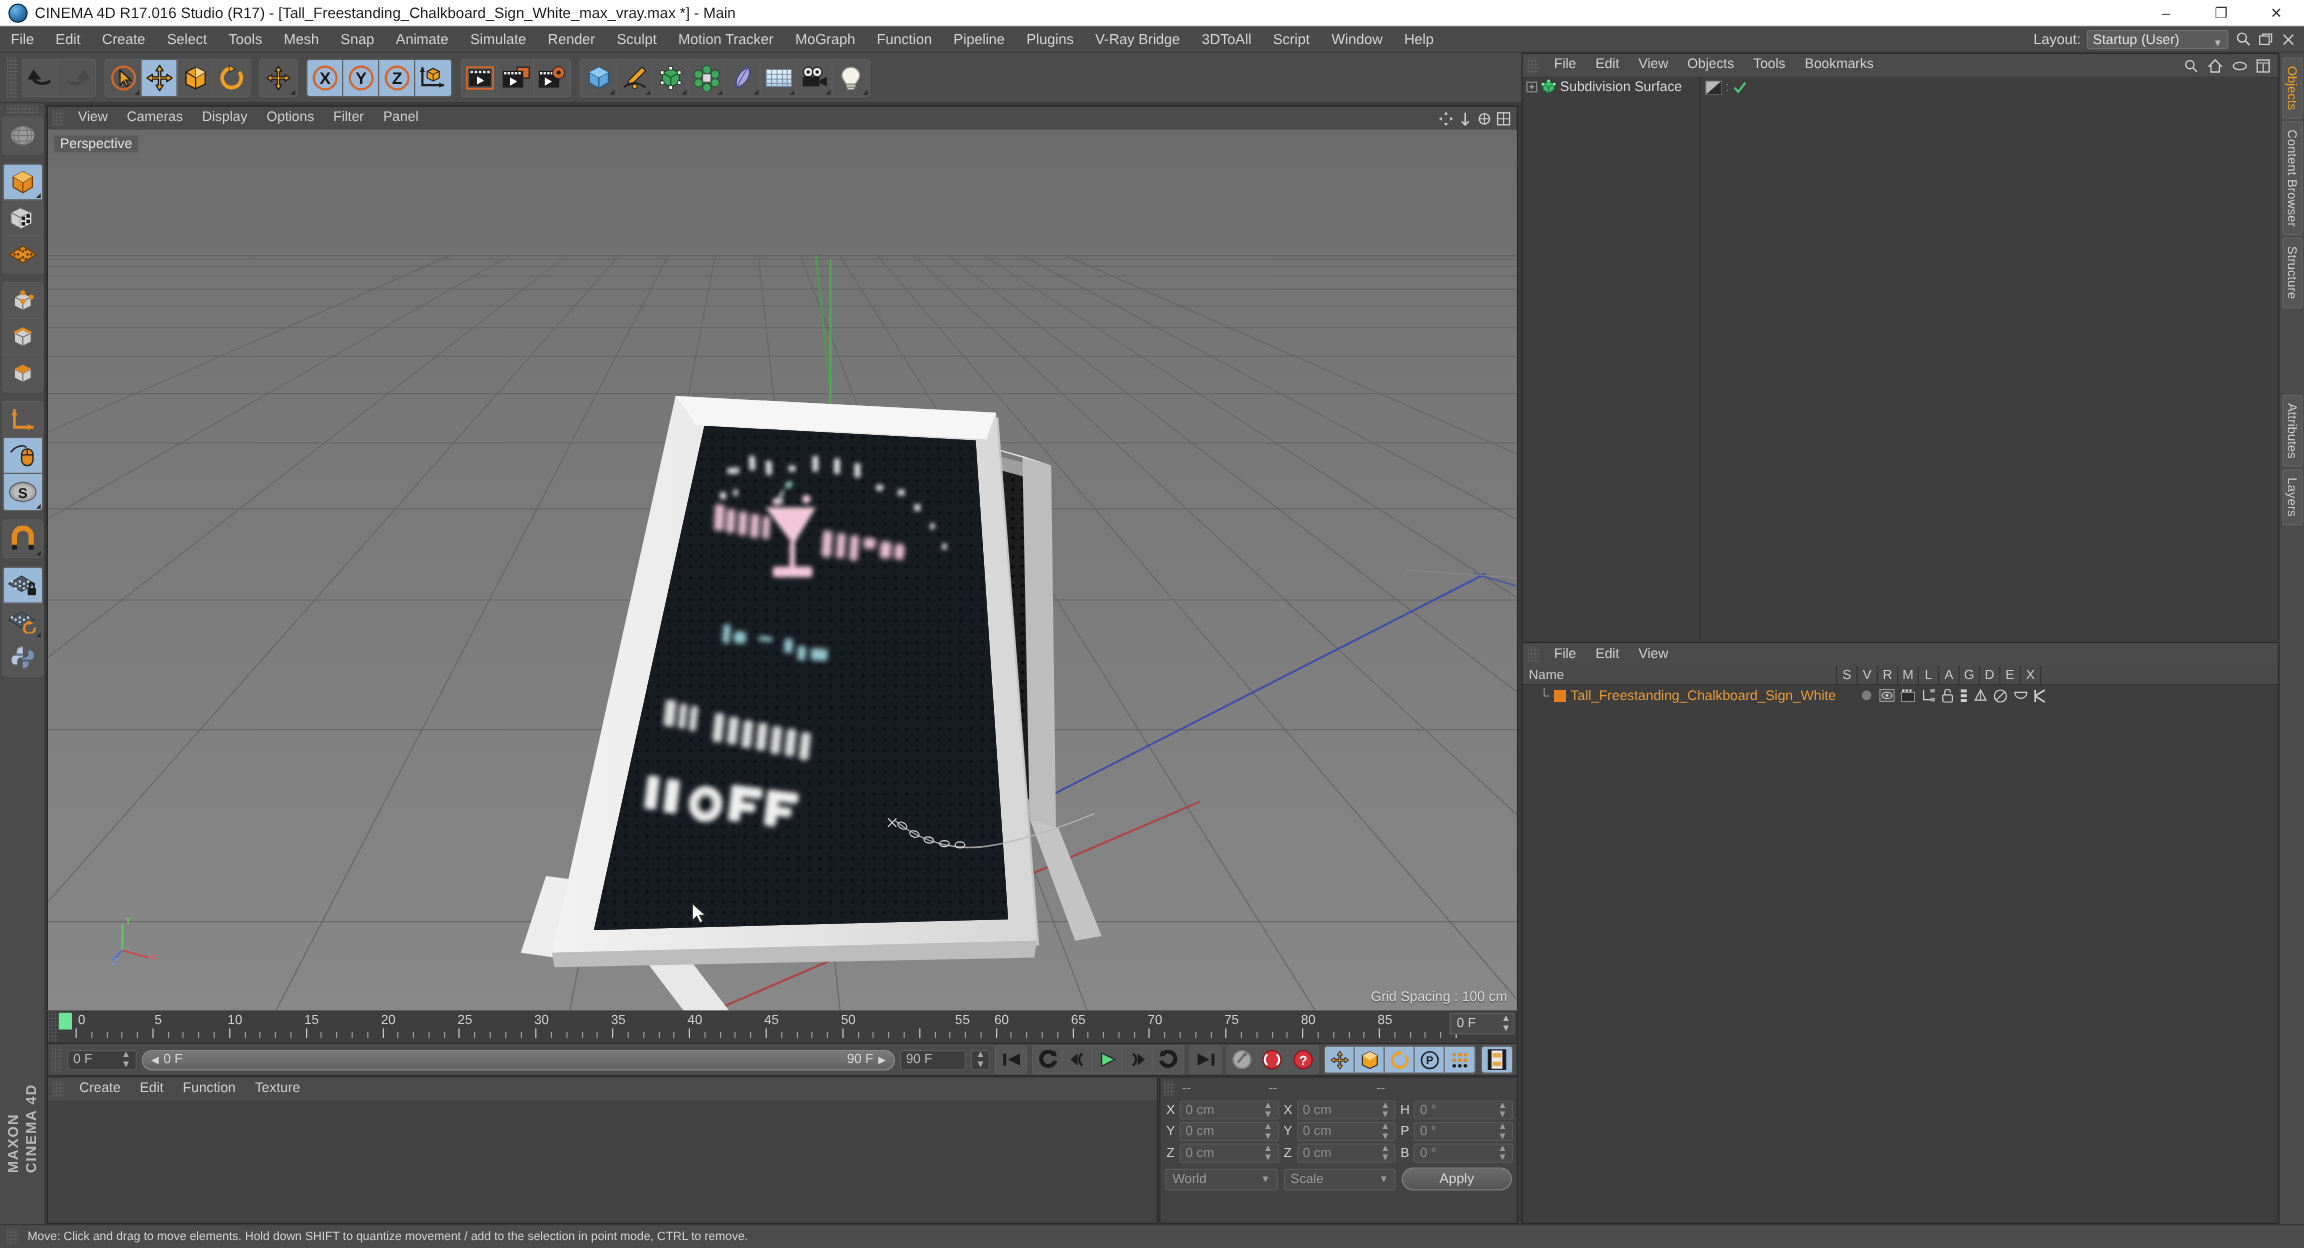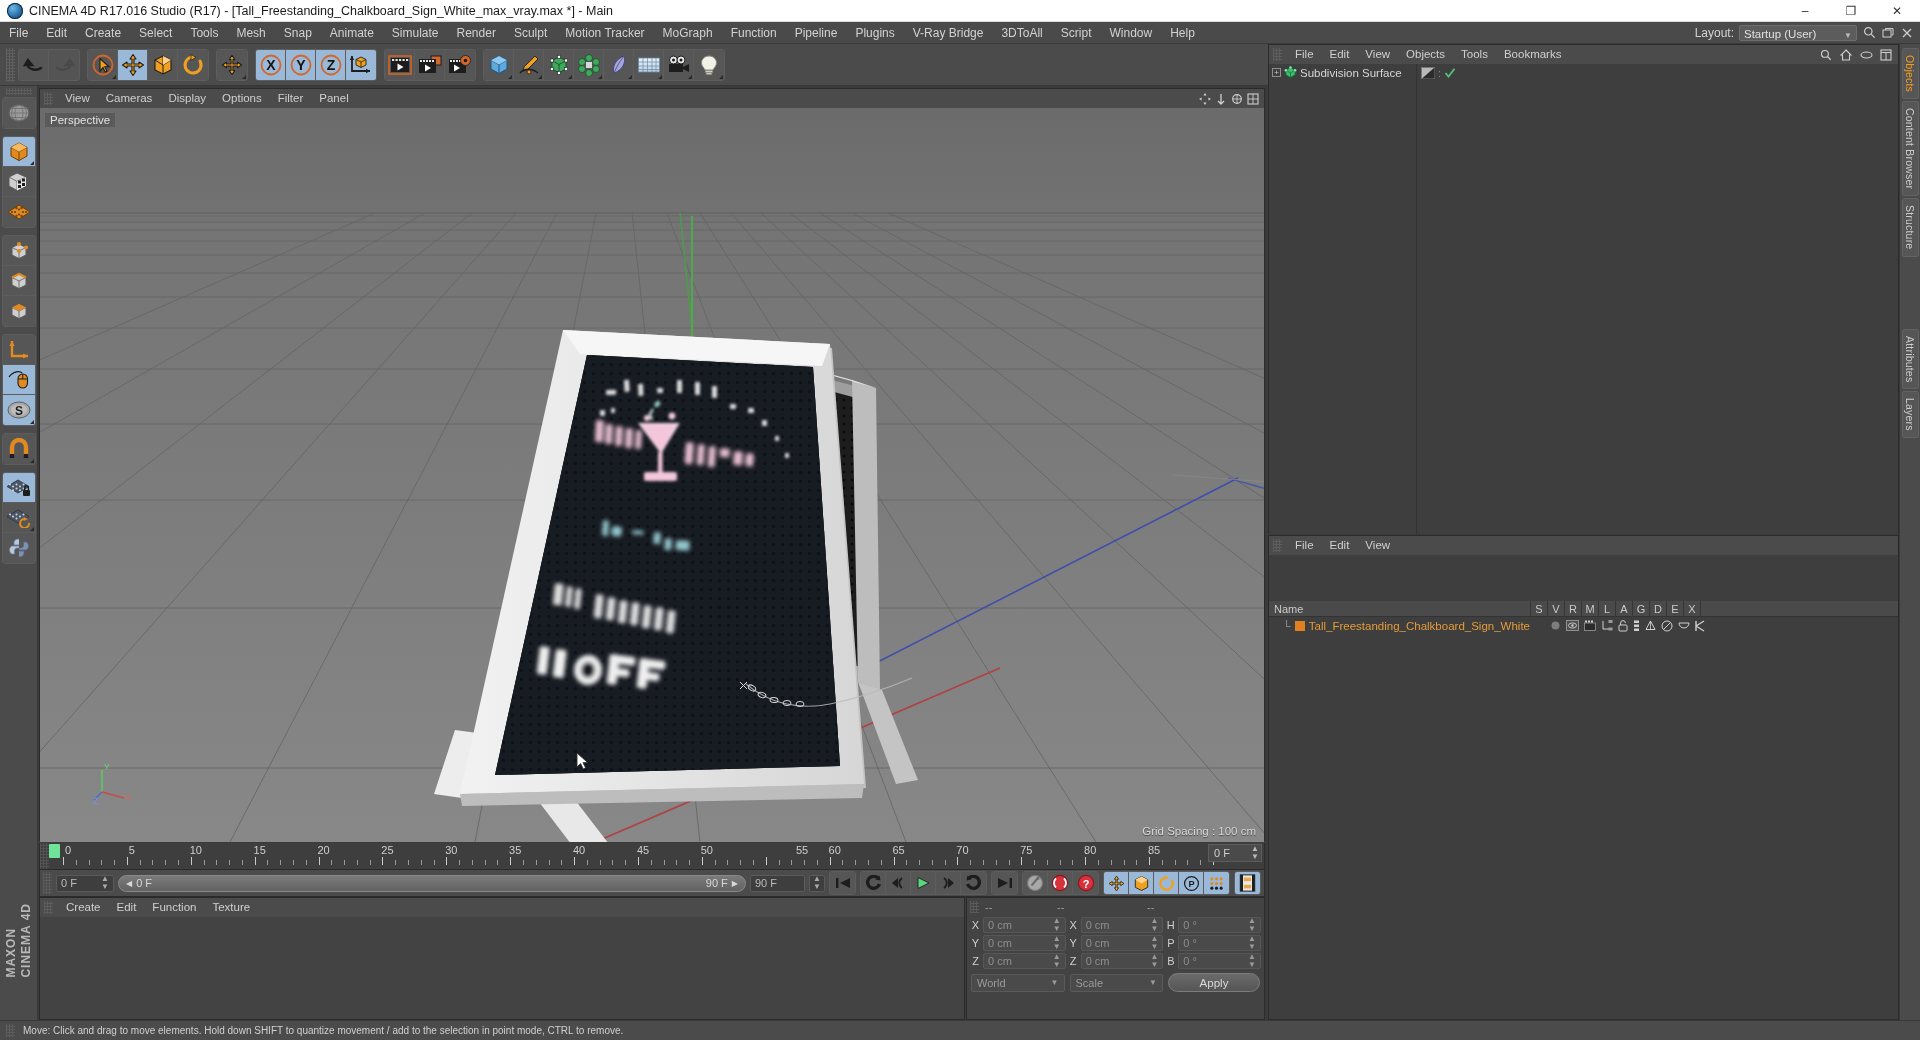--- a/index.html
+++ b/index.html
@@ -208,21 +208,21 @@
   
   .layermgr{ position:absolute; top:535px; left:1268px; width:631px; height:485px;
      background:#3e3e3e; border:1px solid #2b2b2b;}
   .lm-menu{ height:19px; background:#4b4b4b; display:flex; align-items:center; padding-left:2px;}
   .lm-menu .g{ width:9px;height:13px;margin:0 5px 0 2px;
     background-image:repeating-linear-gradient(0deg,#6a6a6a 0 1px,transparent 1px 3px),
                      repeating-linear-gradient(90deg,#6a6a6a 0 1px,transparent 1px 3px);
     background-size:3px 3px; opacity:.6;}
   .lm-menu .mi{ padding:0 8px; font-size:11.5px; color:#cfcfcf; line-height:19px;}
   .lm-head{ display:flex; height:16px; background:#4a4a4a; border-bottom:1px solid #333;
-     align-items:center; font-size:11px; color:#cacaca;margin-top:46px;}
+     align-items:center; font-size:11px; color:#cacaca;}
   .lm-head .nm{ width:262px; padding-left:5px; border-right:1px solid #363636; line-height:16px;}
   .lm-head .c{ width:17px; text-align:center; border-right:1px solid #363636; line-height:16px;}
   .lm-row{ display:flex; align-items:center; height:17px; font-size:11.5px; padding-left:14px; gap:4px;}
   .lm-swatch{ width:10px;height:10px;background:#e08020; flex:none;}
   .lm-obj{ color:#e49b3a; }
   .lm-icons{ display:flex; align-items:center; gap:5px; margin-left:16px;}
 
   
   .vtabs{ position:absolute; top:44px; right:0; width:21px; height:976px; background:#4b4b4b;
      border-left:1px solid #383838; display:flex; flex-direction:column; align-items:center;

